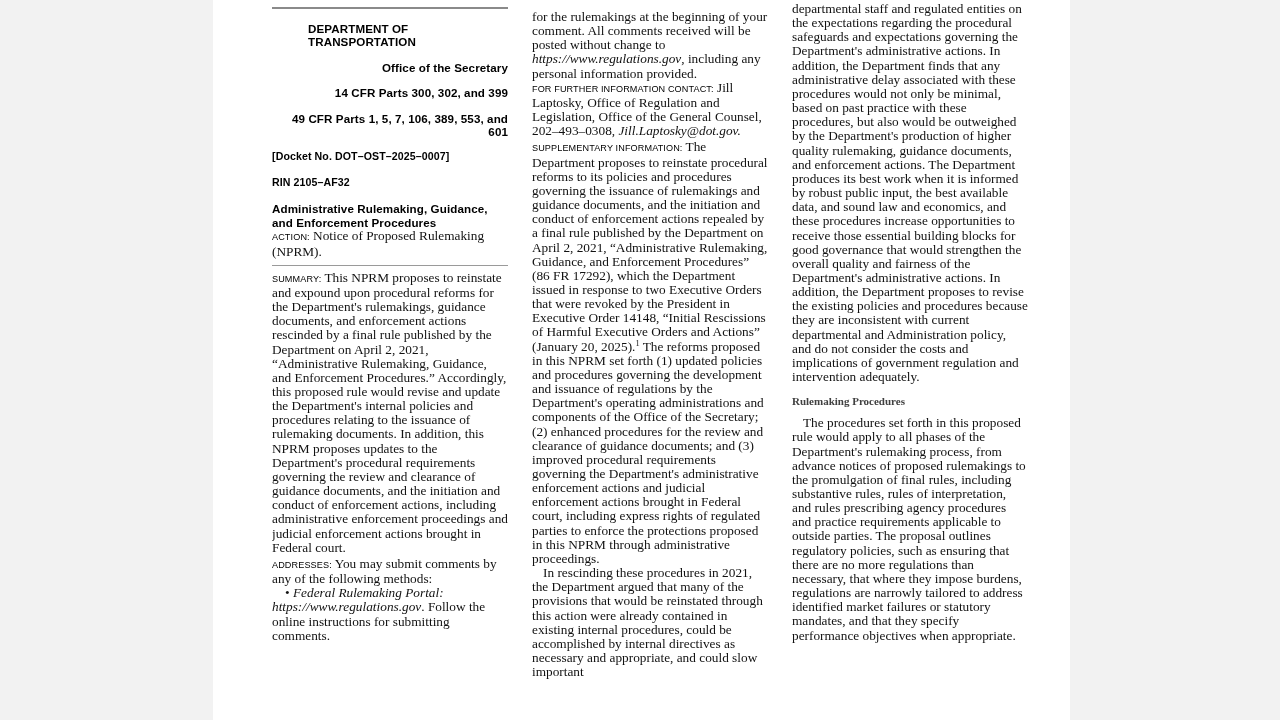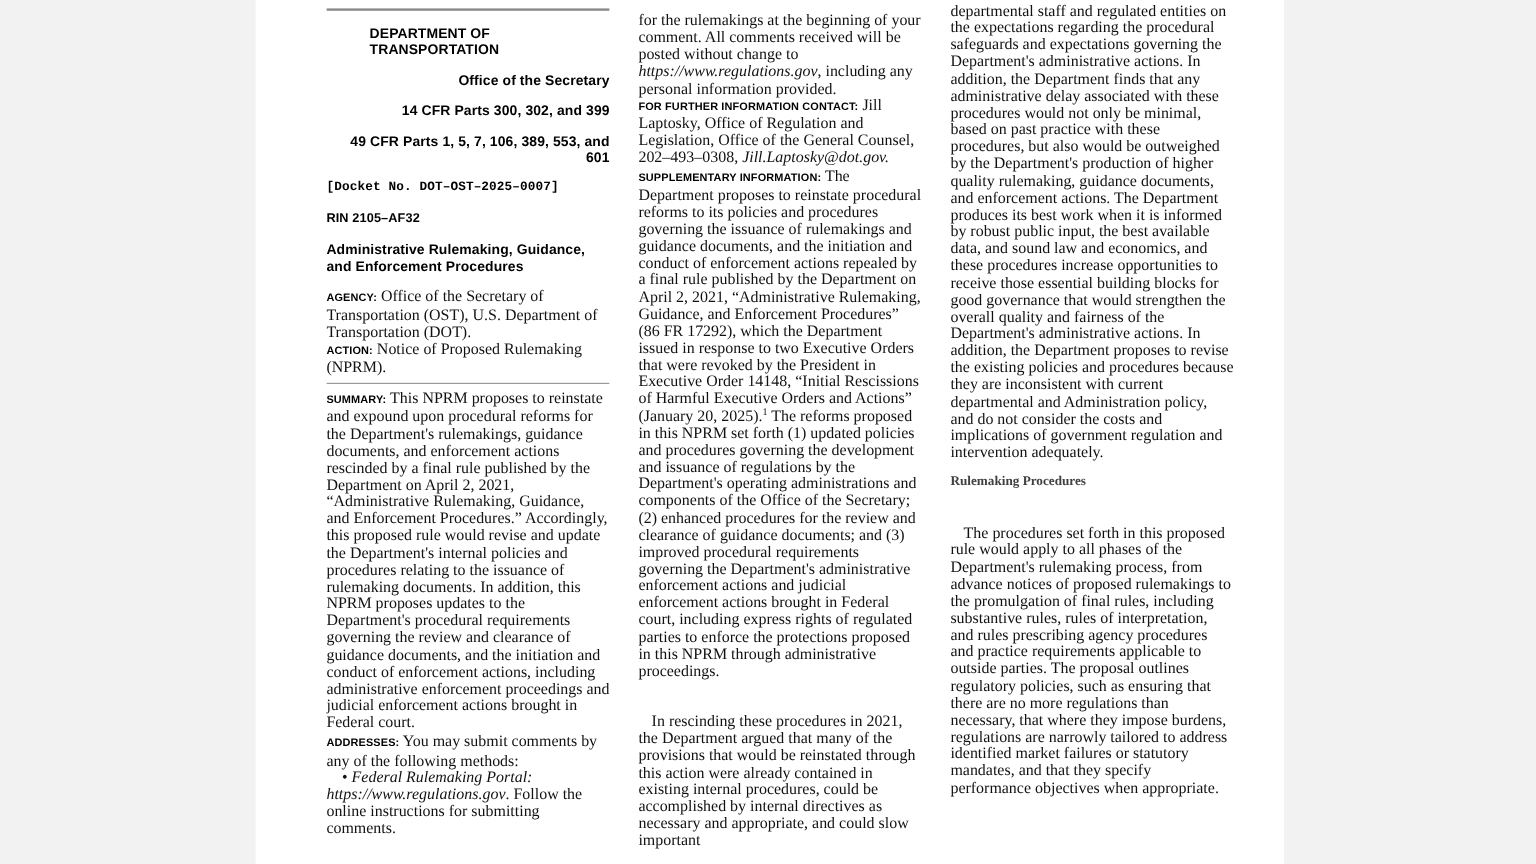--- a/index.html
+++ b/index.html
@@ -64,42 +64,41 @@
     line-height: 13.4px;
     color: #000;
     margin: 12px 0 0 0;
     letter-spacing: 0.1px;
   }
   .head.agency { margin-top: 13px; padding-left: 36px; }
   .head.sub { margin-top: 12px; text-align: right; }
   .head.docket {
     font-size: 10.6px;
     margin-top: 12px;
-    font-family: Liberation Mono, monospace;
   }
   .head.rin {
     font-size: 10.6px;
   }
   .head.title {
     font-size: 11.6px;
     line-height: 13.6px;
     margin-top: 13px;
   }
 
   .para {
     margin: 0;
     text-indent: 0;
   }
   .para + .para { margin-top: 0; }
-  .para.indent { text-indent: 11px; margin-top: 28px; }
+  .para.indent { text-indent: 11px; }
   .para.gap { margin-top: 2px; }
 
   .lbl {
     font-family: "Liberation Sans", "DejaVu Sans", sans-serif;
-    font-weight: bold;
+    font-weight: normal;
     font-size: 9.1px;
     letter-spacing: 0.12px;
     text-transform: uppercase;
     color: #000;
   }
   .ital { font-style: italic; }
 
   .bullet {
     margin: 0;
     padding: 0;
@@ -140,21 +139,20 @@
         <div class="head sub">14 CFR Parts 300, 302, and 399</div>
 
         <div class="head sub">49 CFR Parts 1, 5, 7, 106, 389, 553, and 601</div>
 
         <div class="head docket">[Docket No. DOT–OST–2025–0007]</div>
 
         <div class="head rin">RIN 2105–AF32</div>
 
         <div class="head title">Administrative Rulemaking, Guidance, and Enforcement Procedures</div>
 
-        <p class="para" style="margin-top:11px;"><span class="lbl">AGENCY:</span><span> Office of the Secretary of Transportation (OST), U.S. Department of Transportation (DOT).</span></p>
 
         <p class="para"><span class="lbl">ACTION:</span><span> Notice of Proposed Rulemaking (NPRM).</span></p>
 
         <div class="rule-mid"></div>
 
         <p class="para"><span class="lbl">SUMMARY:</span><span> This NPRM proposes to reinstate and expound upon procedural reforms for the Department's rulemakings, guidance documents, and enforcement actions rescinded by a final rule published by the Department on April 2, 2021, “Administrative Rulemaking, Guidance, and Enforcement Procedures.” Accordingly, this proposed rule would revise and update the Department's internal policies and procedures relating to the issuance of rulemaking documents. In addition, this NPRM proposes updates to the Department's procedural requirements governing the review and clearance of guidance documents, and the initiation and conduct of enforcement actions, including administrative enforcement proceedings and judicial enforcement actions brought in Federal court.</span></p>
 
 
         <p class="para gap"><span class="lbl">ADDRESSES:</span><span> You may submit comments by any of the following methods:</span></p>
 

